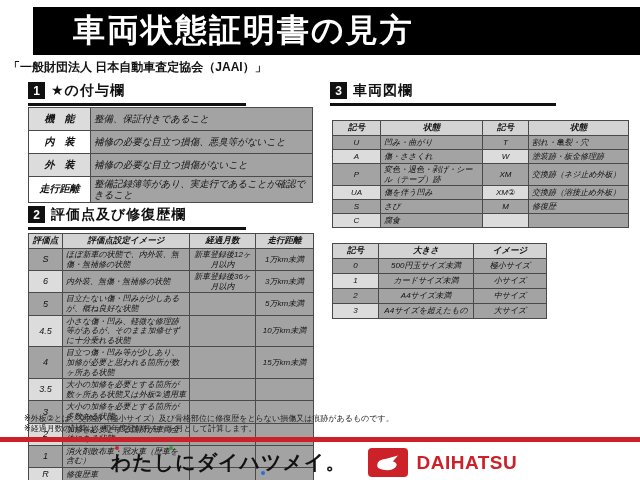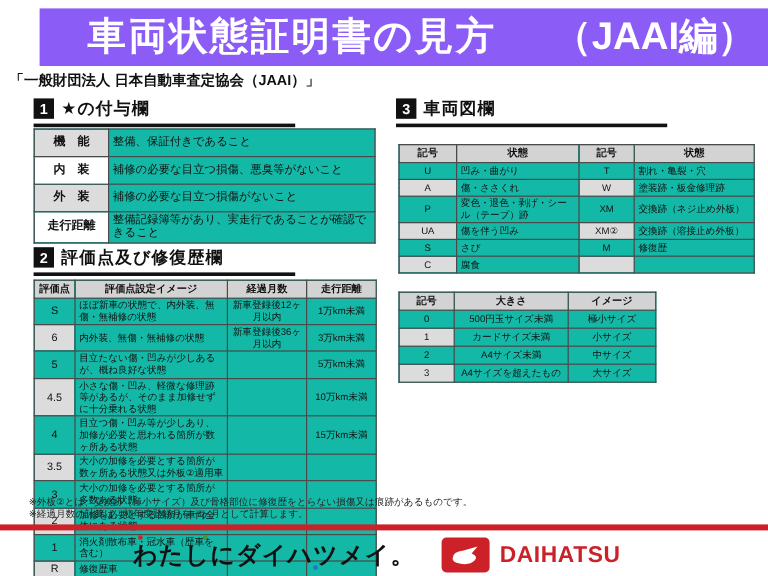--- a/index.html
+++ b/index.html
@@ -1,37 +1,37 @@
 <!DOCTYPE html>
 <html><head>
 <meta charset="utf-8">
 <style>
   html,body{margin:0;padding:0;background:#fff;}
   .page{position:relative;width:640px;height:480px;background:#fff;overflow:hidden;
         font-family:"Liberation Sans","DejaVu Sans",sans-serif;color:#111;}
 
   
   .header-band{position:absolute;left:33px;top:7px;width:607px;height:48px;
-               background:#8b5cf6;color:#fff;display:flex;align-items:center;}
+               background:#000000;color:#fff;display:flex;align-items:center;}
   .header-title{font-size:32px;font-weight:bold;margin-left:40px;letter-spacing:2px;white-space:nowrap;}
   .header-edition{font-size:32px;font-weight:bold;margin-left:auto;margin-right:10px;white-space:nowrap;}
   .subtitle{position:absolute;left:8px;top:59px;font-size:12px;font-weight:bold;}
 
   
   .sec-head{position:absolute;display:flex;align-items:center;gap:6px;
             border-bottom:3px solid #111;padding-bottom:4px;}
   .sec-num{width:17px;height:17px;background:#111;color:#fff;font-size:12px;font-weight:bold;
            display:flex;align-items:center;justify-content:center;flex:0 0 17px;}
   .sec-title{font-size:14px;font-weight:bold;letter-spacing:1px;line-height:17px;white-space:nowrap;}
   #sec1-head{left:28px;top:82px;width:218px;}
   #sec2-head{left:28px;top:206px;width:218px;}
   #sec3-head{left:330px;top:82px;width:226px;}
 
   
-  table{border-collapse:collapse;table-layout:fixed;position:absolute;background:#14b8a6;}
+  table{border-collapse:collapse;table-layout:fixed;position:absolute;background:#a3a3a3;font-style:italic;}
   th,td{border:1px solid #4a4a4a;padding:1px 3px;overflow:hidden;}
   th{background:#d3d3d3;font-size:8.5px;font-weight:bold;text-align:center;}
   td{font-size:8px;line-height:1.2;}
   td:first-child{text-align:center;}
 
   #star-table{left:28px;top:107px;width:285px;}
   #star-table td{height:20px;font-size:9.5px;}
   #star-table td:first-child{font-size:10px;font-weight:bold;background:#fff;}
   #star-table tbody tr:nth-child(odd) td:first-child{background:#dcdcdc;}
 
@@ -70,21 +70,20 @@
               display:flex;align-items:center;justify-content:center;flex:0 0 40px;}
   .brand-text{font-size:19px;font-weight:800;color:#cc2128;letter-spacing:0.5px;white-space:nowrap;}
 </style>
 </head>
 <body>
 
 <div class="page">
 
   <div class="header-band">
     <span class="header-title">車両状態証明書の見方</span>
-    <span class="header-edition">（JAAI編）</span>
   </div>
   <div class="subtitle">「一般財団法人 日本自動車査定協会（JAAI）」</div>
 
   <div class="sec-head" id="sec1-head">
     <span class="sec-num">1</span>
     <span class="sec-title">★の付与欄</span>
   </div>
   <table id="star-table">
       <colgroup>
         <col style="width: 62px;">

